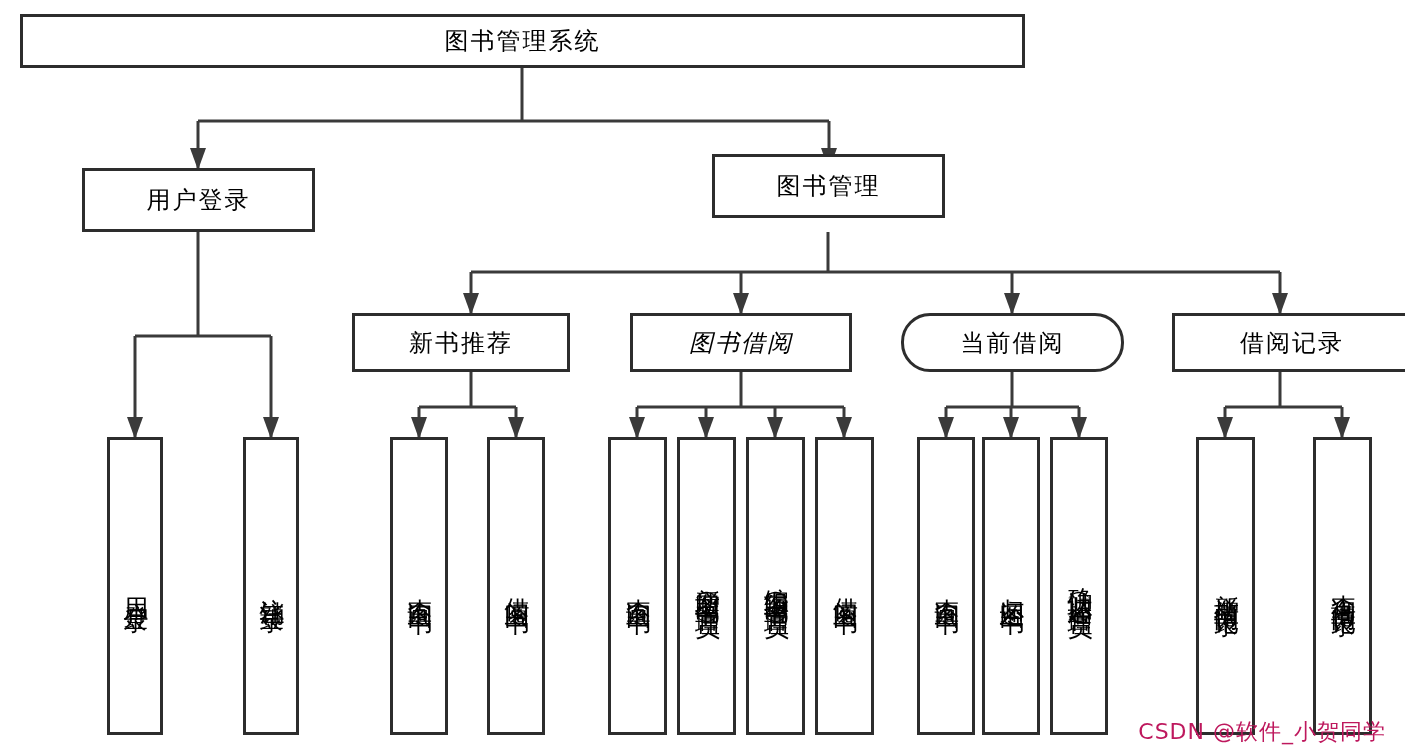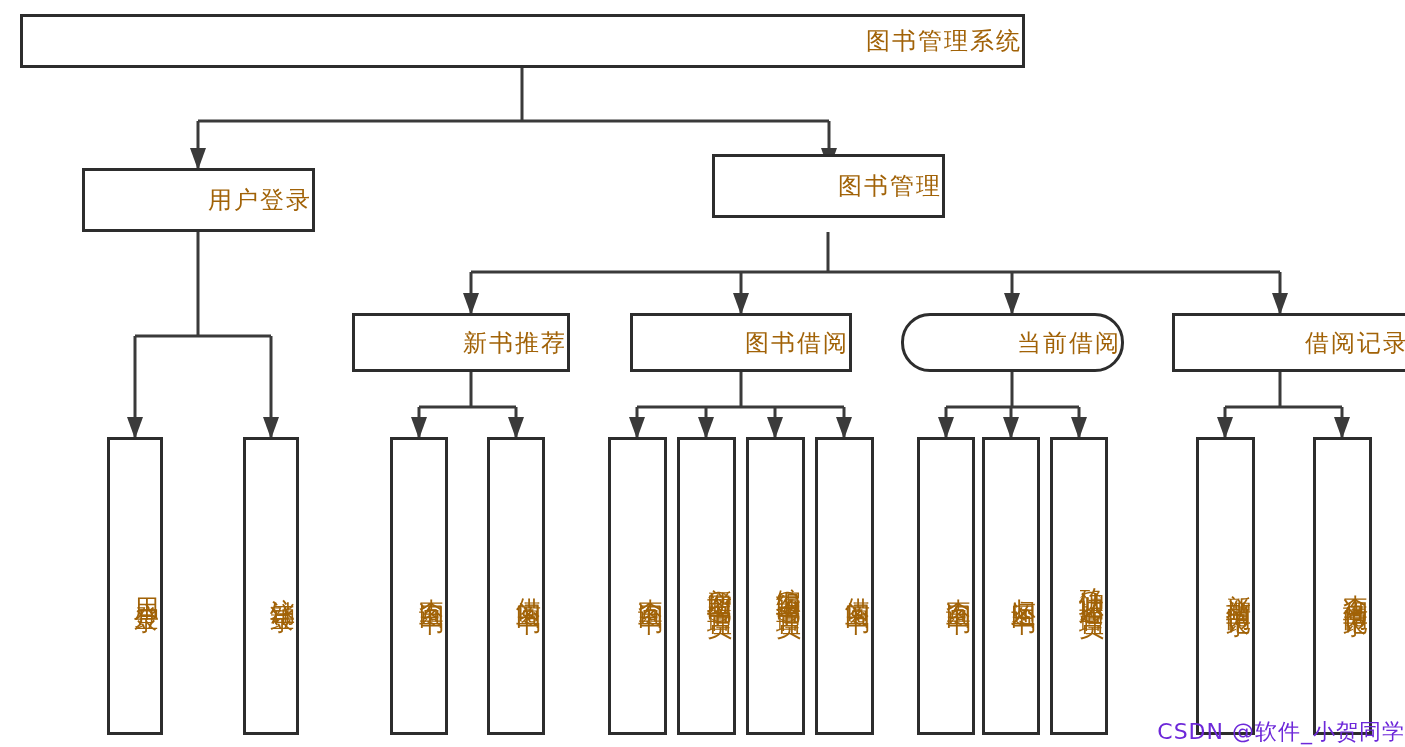--- a/index.html
+++ b/index.html
@@ -9,39 +9,39 @@
     background:#ffffff;
     font-family:"DejaVu Sans","Liberation Sans",sans-serif;
     overflow:hidden;
   }
   svg.connectors { position:absolute; left:0; top:0; z-index:1; }
   .box {
     position:absolute;
     box-sizing:border-box;
     border:3px solid #2d2d2d;
     background:#ffffff;
-    display:flex; align-items:center; justify-content:flex-end;
-    color:#a16207;
+    display:flex; align-items:center; justify-content:center;
+    color:#000000;
     z-index:2;
   }
   .hbox { font-size:24px; letter-spacing:2px; white-space:nowrap; }
   .leaf { font-size:25px; }
   .leaf .vtext {
     writing-mode:vertical-lr;
     text-orientation:mixed;
     letter-spacing:4px;
     line-height:1.15;
     white-space:nowrap;
   }
   .watermark {
     position:absolute;
-    right:0; bottom:0px;
+    right:19px; bottom:0px;
     font-size:22px;
     letter-spacing:1px;
-    color:#6d28d9;
+    color:#be185d;
     z-index:5;
     white-space:nowrap;
   }
 </style>
 </head>
 <body>
 
 <div class="canvas">
 
   <svg class="connectors" width="1405" height="747" viewBox="0 0 1405 747">
@@ -89,21 +89,21 @@
   <div class="box hbox" style="left:82px; top:168px; width:233px; height:64px;">
     <span>用户登录</span>
   </div>
   <div class="box hbox" style="left:712px; top:154px; width:233px; height:64px;">
     <span>图书管理</span>
   </div>
 
   <div class="box hbox" style="left:352px; top:313px; width:218px; height:59px;">
     <span>新书推荐</span>
   </div>
-  <div class="box hbox" style="left:630px; top:313px; width:222px; height:59px;">
+  <div class="box hbox" style="left:630px; top:313px; width:222px; height:59px;font-style:italic;">
     <span>图书借阅</span>
   </div>
   <div class="box hbox" style="left:901px; top:313px; width:223px; height:59px;border-radius:29px;">
     <span>当前借阅</span>
   </div>
   <div class="box hbox" style="left:1172px; top:313px; width:240px; height:59px;">
     <span>借阅记录</span>
   </div>
 
   <div class="box leaf" style="left:107px; top:437px; width:56px; height:298px;">

